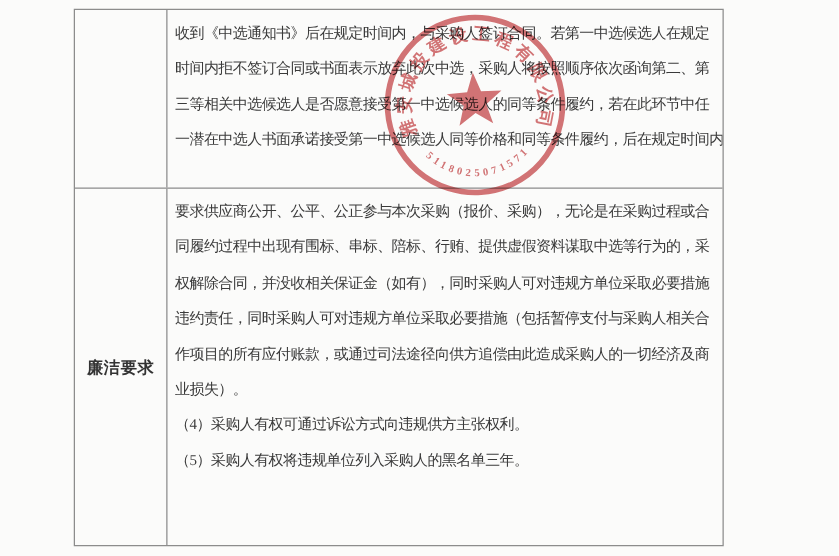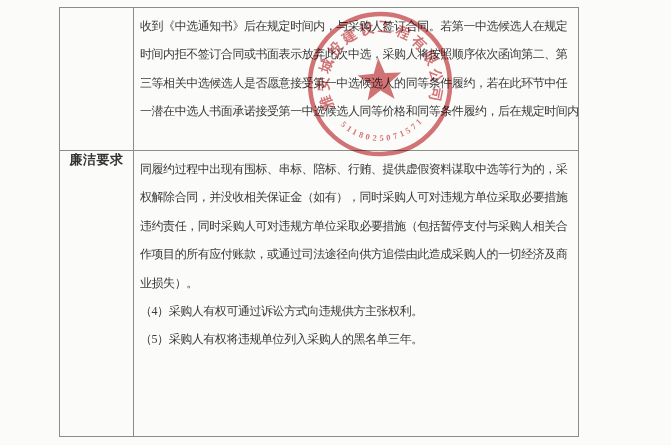--- a/index.html
+++ b/index.html
@@ -19,21 +19,21 @@
     background:transparent;
   }
   .trow{display:flex;box-sizing:border-box;}
   .trow-1{height:143px;border-bottom:1px solid #8c8c8c;}
   .trow-2{height:285px;}
   .cell-label{
     width:74px;
     flex:0 0 74px;
     border-right:1px solid #8c8c8c;
     box-sizing:border-box;
-    display:flex;align-items:flex-start;justify-content:center;
+    display:flex;align-items:center;justify-content:center;
   }
   .cell-label .label-text{
     font-weight:bold;
     font-size:13px;
     letter-spacing:0.5px;
     color:#333;
   }
   .cell-content{
     flex:1;
     box-sizing:border-box;
@@ -77,20 +77,21 @@
         <div class="tline">三等相关中选候选人是否愿意接受第一中选候选人的同等条件履约，若在此环节中任</div>
         <div class="tline">一潜在中选人书面承诺接受第一中选候选人同等价格和同等条件履约，后在规定时间内</div>
       </div>
     </div>
 
     <div class="trow trow-2">
       <div class="cell-label">
         <span class="label-text">廉洁要求</span>
       </div>
       <div class="cell-content">
+        <div class="tline">要求供应商公开、公平、公正参与本次采购（报价、采购），无论是在采购过程或合</div>
         <div class="tline">同履约过程中出现有围标、串标、陪标、行贿、提供虚假资料谋取中选等行为的，采</div>
         <div class="tline">权解除合同，并没收相关保证金（如有），同时采购人可对违规方单位采取必要措施</div>
         <div class="tline">违约责任，同时采购人可对违规方单位采取必要措施（包括暂停支付与采购人相关合</div>
         <div class="tline">作项目的所有应付账款，或通过司法途径向供方追偿由此造成采购人的一切经济及商</div>
         <div class="tline">业损失）。</div>
         <div class="tline">（4）采购人有权可通过诉讼方式向违规供方主张权利。</div>
         <div class="tline">（5）采购人有权将违规单位列入采购人的黑名单三年。</div>
       </div>
     </div>
 

